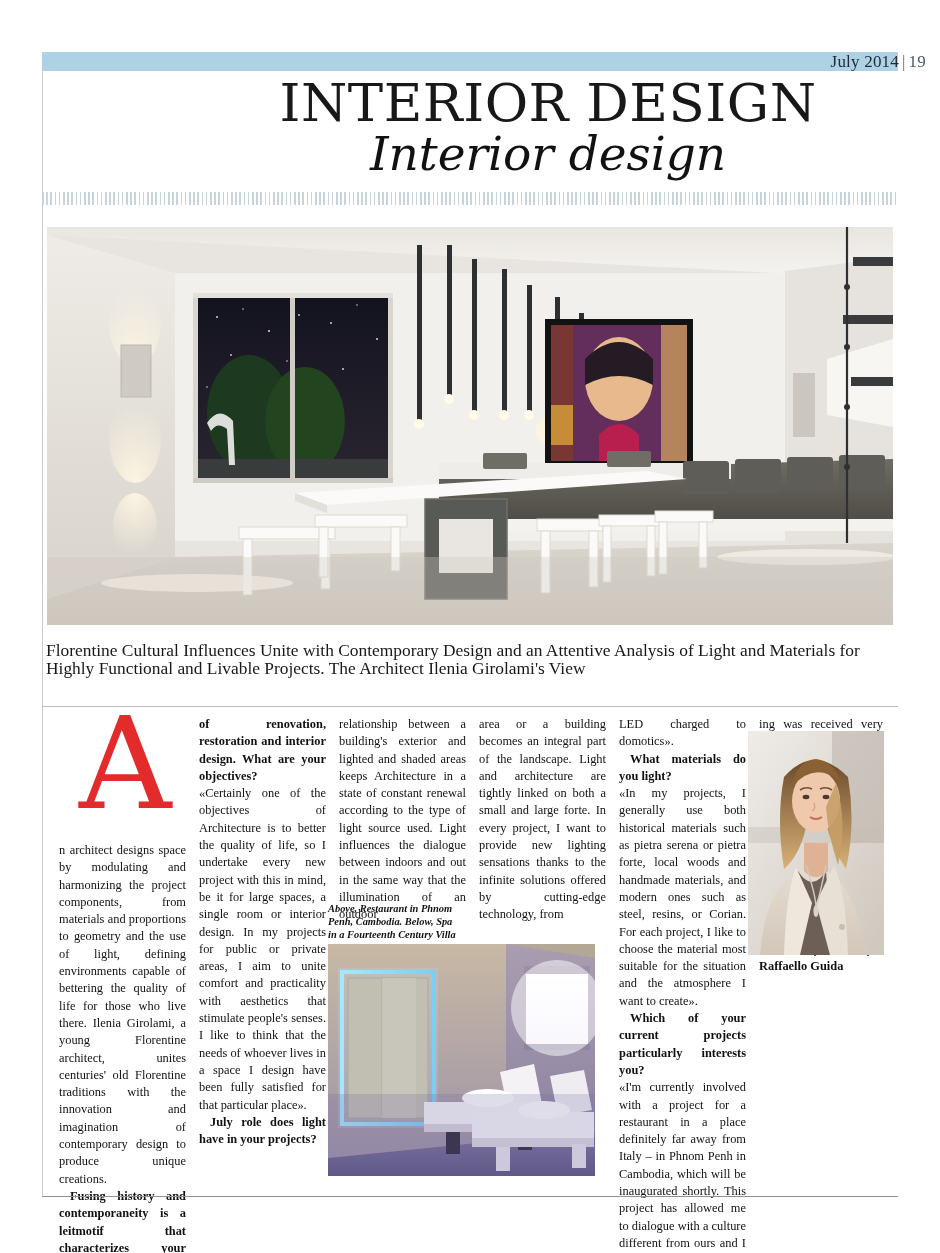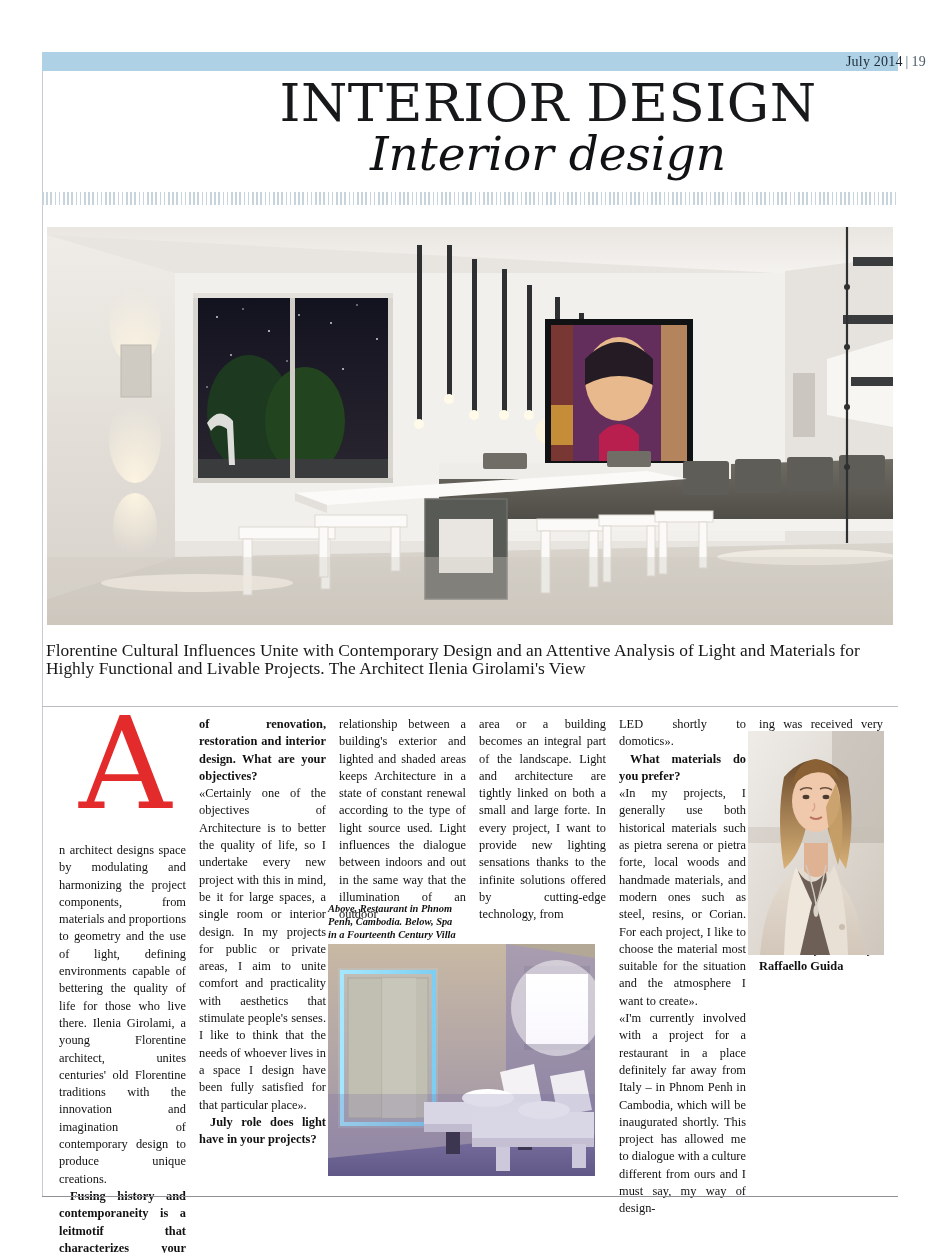--- a/index.html
+++ b/index.html
@@ -31,21 +31,21 @@
     height: 19px;
     background: #aed1e6;
   }
   .runhead-text {
     position: absolute;
     right: 14px;
     top: 52px;
     height: 19px;
     line-height: 19px;
     font-family: "Liberation Serif", serif;
-    font-size: 14px;
+    font-size: 17px;
     color: #1d2b36;
     letter-spacing: .2px;
     white-space: nowrap;
   }
   .runhead-text .sep { color: #5c6e7a; padding: 0 3px; }
   .runhead-text .pg  { color: #4a5a66; }
 
   
   .masthead {
     position: absolute;
@@ -454,23 +454,24 @@
 
     <div class="col c3">
       <p>relationship between a building's exterior and lighted and shaded areas keeps Architecture in a state of constant renewal according to the type of light source used. Light influences the dialogue between indoors and out in the same way that the illumination of an outdoor</p>
     </div>
 
     <div class="col c4">
       <p>area or a building becomes an integral part of the landscape. Light and architecture are tightly linked on both a small and large forte. In every project, I want to provide new lighting sensations thanks to the infinite solutions offered by cutting-edge technology, from</p>
     </div>
 
     <div class="col c5">
-      <p>LED shortly to domotics».</p>
-      <p class="q">What materials do you prefer?</p>
+      <p>LED charged to domotics».</p>
+      <p class="q">What materials do you light?</p>
       <p>«In my projects, I generally use both historical materials such as pietra serena or pietra forte, local woods and handmade materials, and modern ones such as steel, resins, or Corian. For each project, I like to choose the material most suitable for the situation and the atmosphere I want to create».</p>
+      <p class="q">Which of your current projects particularly interests you?</p>
       <p>«I'm currently involved with a project for a restaurant in a place definitely far away from Italy – in Phnom Penh in Cambodia, which will be inaugurated shortly. This project has allowed me to dialogue with a culture different from ours and I must say, my way of design-</p>
     </div>
 
     <div class="col c6">
       <p>ing was received very enthusiastically; I was charged with defining the external areas as well as the indoor furnishings and choosing materials and finishings. Even the lighting became an essential element; I designed some of the lights, which were built there, while others I had sent directly from Italy».</p>
       <p class="byline">Raffaello Guida</p>
     </div>
   </div>
 
   <div class="photo-caption">Above, Restaurant in Phnom Penh, Cambodia. Below, Spa in a Fourteenth Century Villa Near Florence</div>

